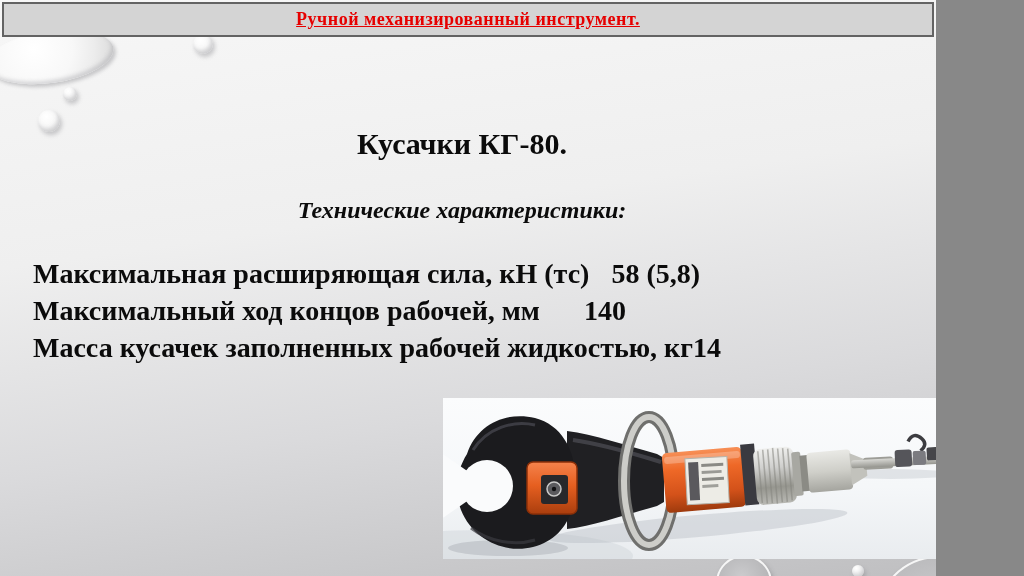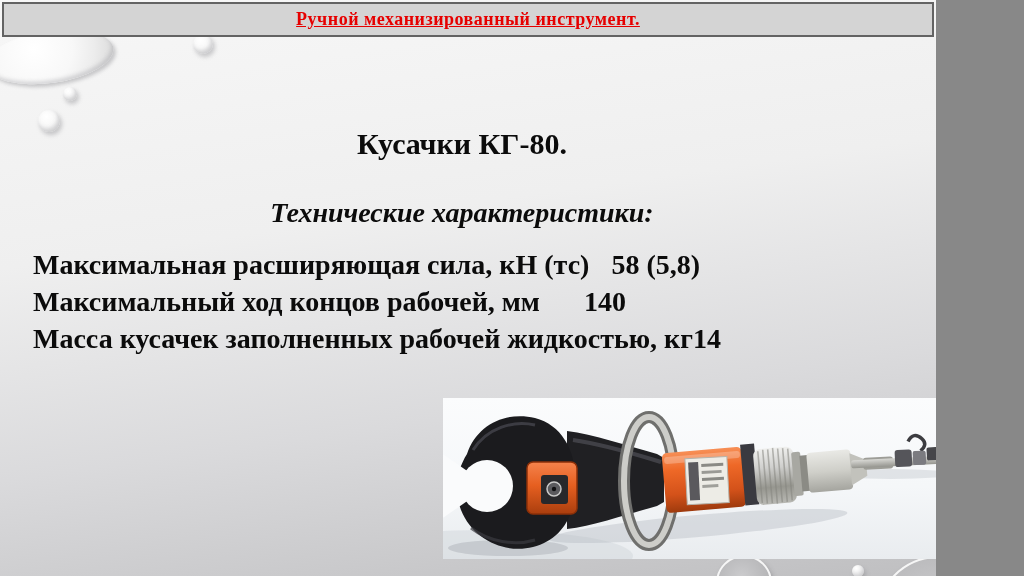--- a/index.html
+++ b/index.html
@@ -38,22 +38,22 @@
     box-shadow:2px 3px 5px rgba(110,110,115,.45);
   }
   .deco-circle.cA{left:958px;top:462px;width:100px;height:100px;}
   .deco-circle.cB{left:875px;top:556px;width:124px;height:124px;}
   .deco-circle.cC{left:716px;top:555px;width:52px;height:52px;}
   
   .page-title{position:absolute;left:30px;top:99px;width:864px;text-align:center;
     font-size:30px;font-weight:bold;z-index:3;margin-top:28px;}
   .intro{position:absolute;left:27px;top:148px;font-size:28px;letter-spacing:.3px;z-index:3;white-space:nowrap;}
   .specs-heading{position:absolute;left:30px;top:197px;width:864px;text-align:center;
-    font-size:28px;font-weight:bold;font-style:italic;z-index:3;}
-  .specs{position:absolute;left:33px;top:246px;font-size:28px;line-height:37px;z-index:3;}
+    font-size:24px;font-weight:bold;font-style:italic;z-index:3;}
+  .specs{position:absolute;left:33px;top:255px;font-size:28px;line-height:37px;z-index:3;}
   .spec-row{font-weight:bold;white-space:nowrap;}
   .spec-row:nth-child(4){font-weight:normal;}
   .spec-row:nth-child(1) .spec-value{margin-left:22px;}
   .spec-row:nth-child(2) .spec-value{margin-left:44px;}
   .spec-row:nth-child(3) .spec-value{}
   .spec-row:nth-child(4) .spec-value{margin-left:34px;}
   
   .photo{
     position:absolute;left:443px;top:398px;width:514px;height:161px;z-index:2;
     background:linear-gradient(180deg,#fbfcfd 0%,#f5f7f9 55%,#e9ecef 100%);

